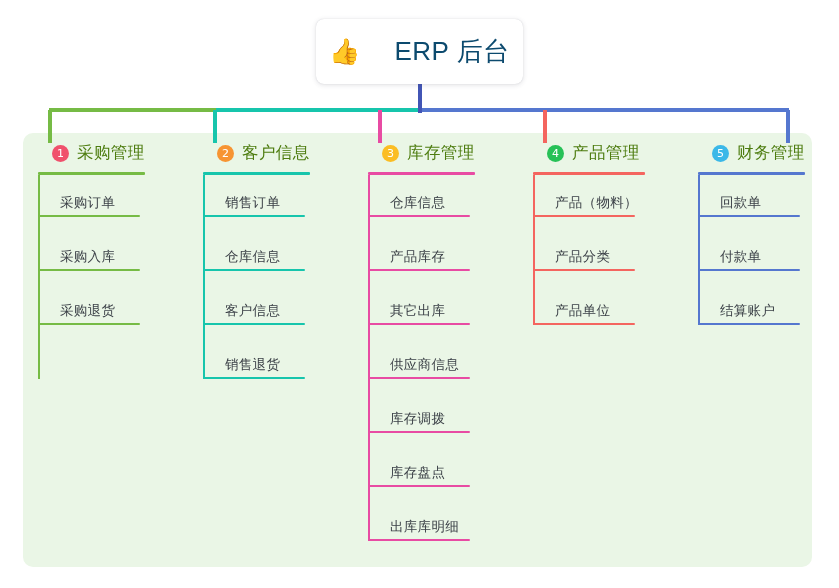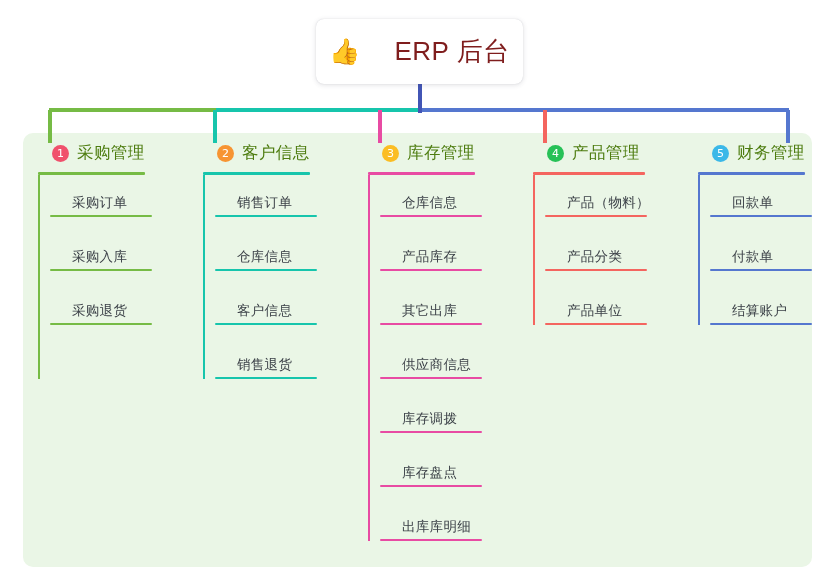--- a/index.html
+++ b/index.html
@@ -43,21 +43,21 @@
     align-items: center;
     gap: 10px;
   }
   .root-emoji {
     font-size: 25px;
     line-height: 1;
     display: inline-block;
   }
   .root-title {
     font-size: 26px;
-    color: #7f1d1d;
+    color: #0c4a6e;
     letter-spacing: 0.5px;
     white-space: nowrap;
     margin-left: 24px;
   }
 
   
   #connectors {
     position: absolute;
     left: 0; top: 0;
     width: 839px;
@@ -121,21 +121,20 @@
   .spine {
     position: absolute;
     left: 0px;
     top: 0;
     width: 2px;
   }
   .item {
     position: relative;
     height: 54px;
     box-sizing: border-box;
-    margin-left: 12px;
   }
   .item-text {
     position: absolute;
     left: 22px;
     bottom: 17px;
     font-size: 13.5px;
     color: #3b4047;
     white-space: nowrap;
     letter-spacing: 0.3px;
   }

